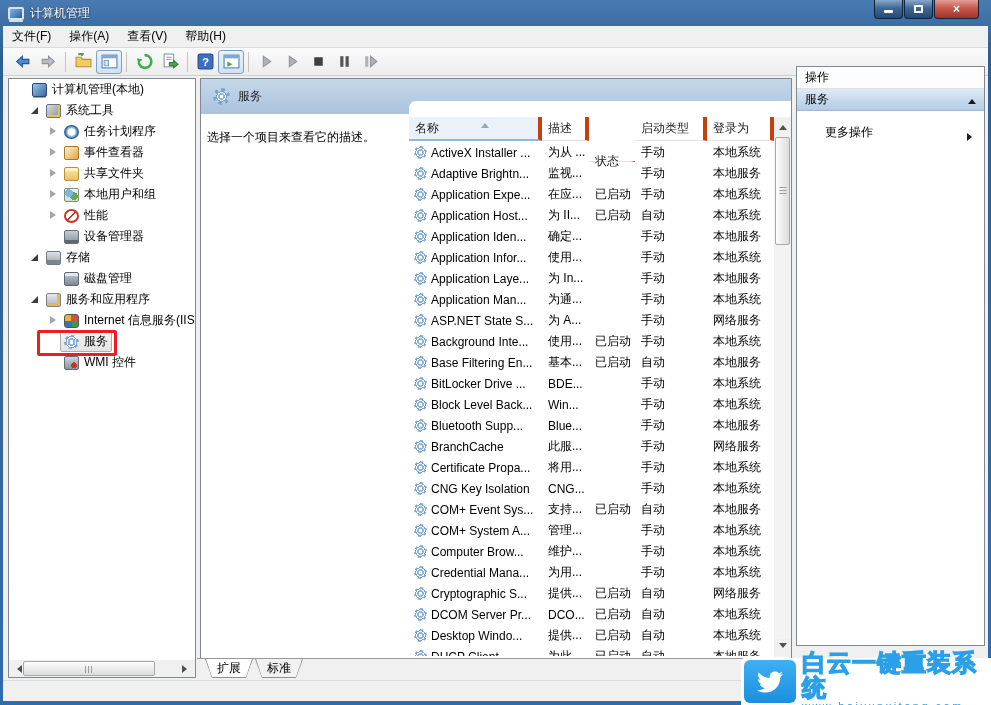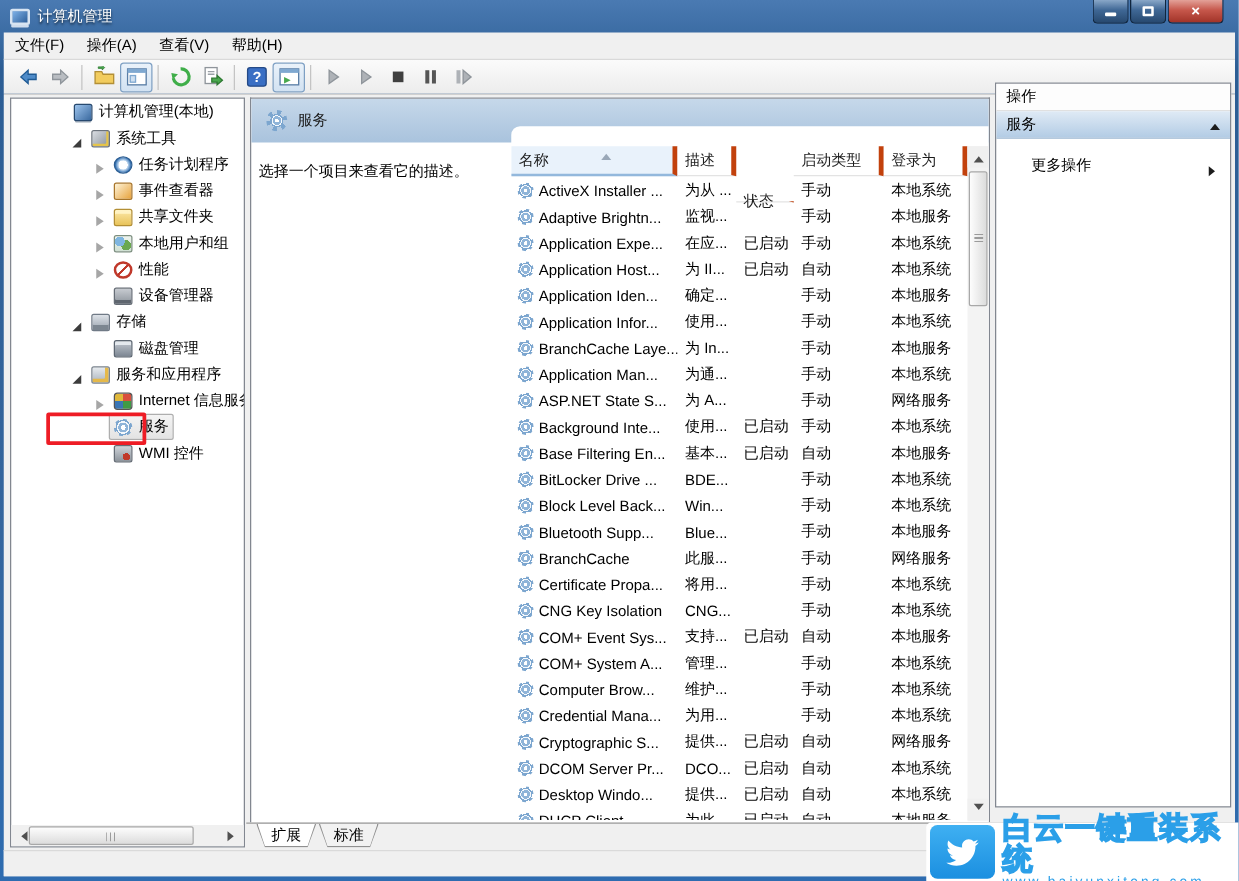--- a/index.html
+++ b/index.html
@@ -31,21 +31,21 @@
   .tb-sep{width:1px;height:20px;background:#c4c4c4;margin:0 4px;}
   
   .tree-panel{position:absolute;left:8px;top:78px;width:188px;height:600px;background:#fff;
     border:1px solid #828790;overflow:hidden;font-size:12px;}
   .center-panel{position:absolute;left:200px;top:78px;width:592px;height:580px;background:#fff;
     border:1px solid #828790;border-bottom:none;overflow:hidden;}
   .actions-panel{position:absolute;left:796px;top:66px;width:189px;height:580px;background:#fff;
     border:1px solid #828790;font-size:12px;overflow:hidden;}
   .main-bg{position:absolute;left:3px;top:76px;width:985px;height:625px;background:#f0f0f0;}
   
-  .tree-item{display:flex;align-items:flex-end;height:21px;white-space:nowrap;color:#000;margin-left:27px;}
+  .tree-item{display:flex;align-items:center;height:21px;white-space:nowrap;color:#000;}
   .tree-item[data-level="0"]{padding-left:6px;}
   .tree-item[data-level="1"]{padding-left:20px;}
   .tree-item[data-level="2"]{padding-left:38px;}
   .expander{width:13px;height:13px;position:relative;flex:0 0 13px;}
   .tree-item[data-exp="collapsed"] .expander::before{content:"";position:absolute;left:3px;top:2px;
     border:4px solid transparent;border-left:6px solid #a6a6a6;}
   .tree-item[data-exp="expanded"] .expander::before{content:"";position:absolute;left:2px;top:3px;
     width:0;height:0;border-bottom:7px solid #3c3c3c;border-left:7px solid transparent;}
   .node-body{display:flex;align-items:center;padding:1px 3px;border:1px solid transparent;border-radius:2px;}
   .tree-item[data-sel="true"] .node-body{background:linear-gradient(#f4f4f4,#e3e3e3);border-color:#aeaeae;}
@@ -455,21 +455,21 @@
             <span>Application Infor...</span>
           </span>
           <span class="cell c-desc">使用...</span>
           <span class="cell c-status"></span>
           <span class="cell c-startup">手动</span>
           <span class="cell c-logon">本地系统</span>
         </div>
           <div class="svc-row">
           <span class="cell c-name">
             <span class="gear"></span>
-            <span>BranchCache Laye...</span>
+            <span>Application Laye...</span>
           </span>
           <span class="cell c-desc">为 In...</span>
           <span class="cell c-status"></span>
           <span class="cell c-startup">手动</span>
           <span class="cell c-logon">本地服务</span>
         </div>
           <div class="svc-row">
           <span class="cell c-name">
             <span class="gear"></span>
             <span>Application Man...</span>

